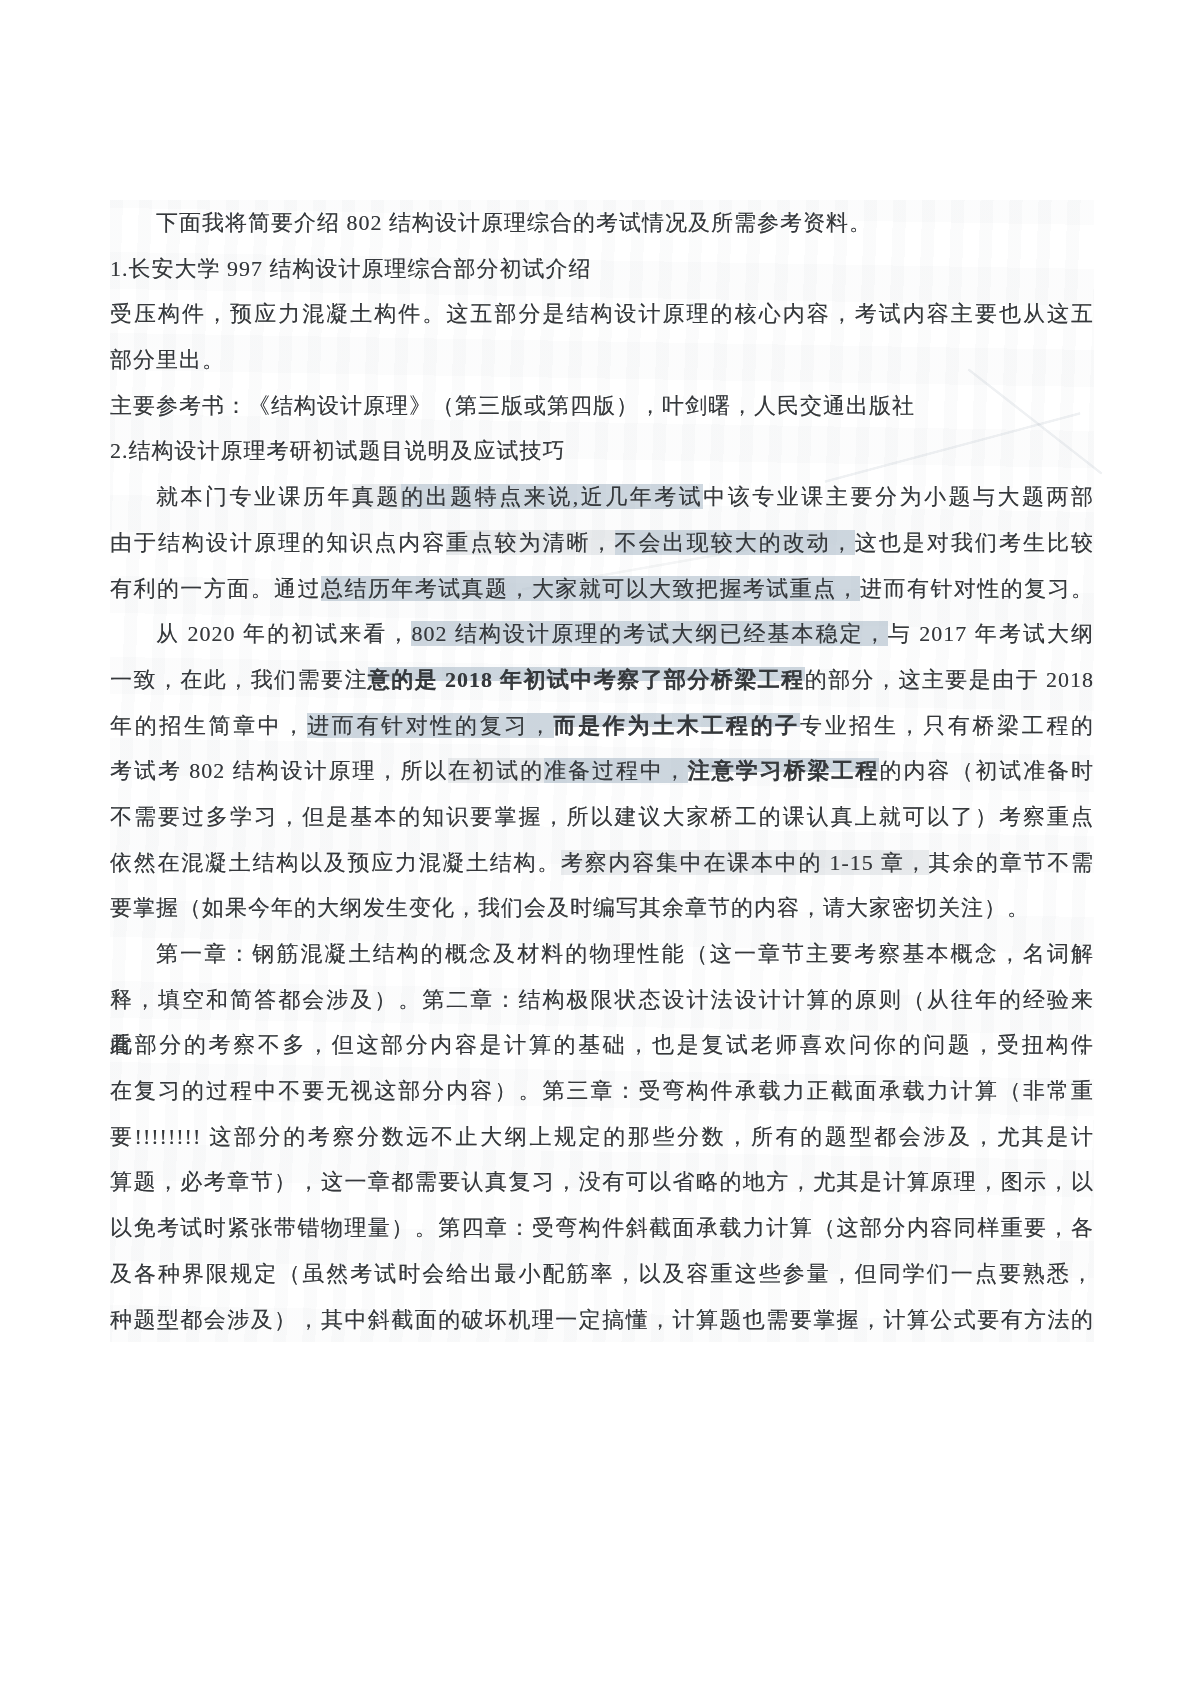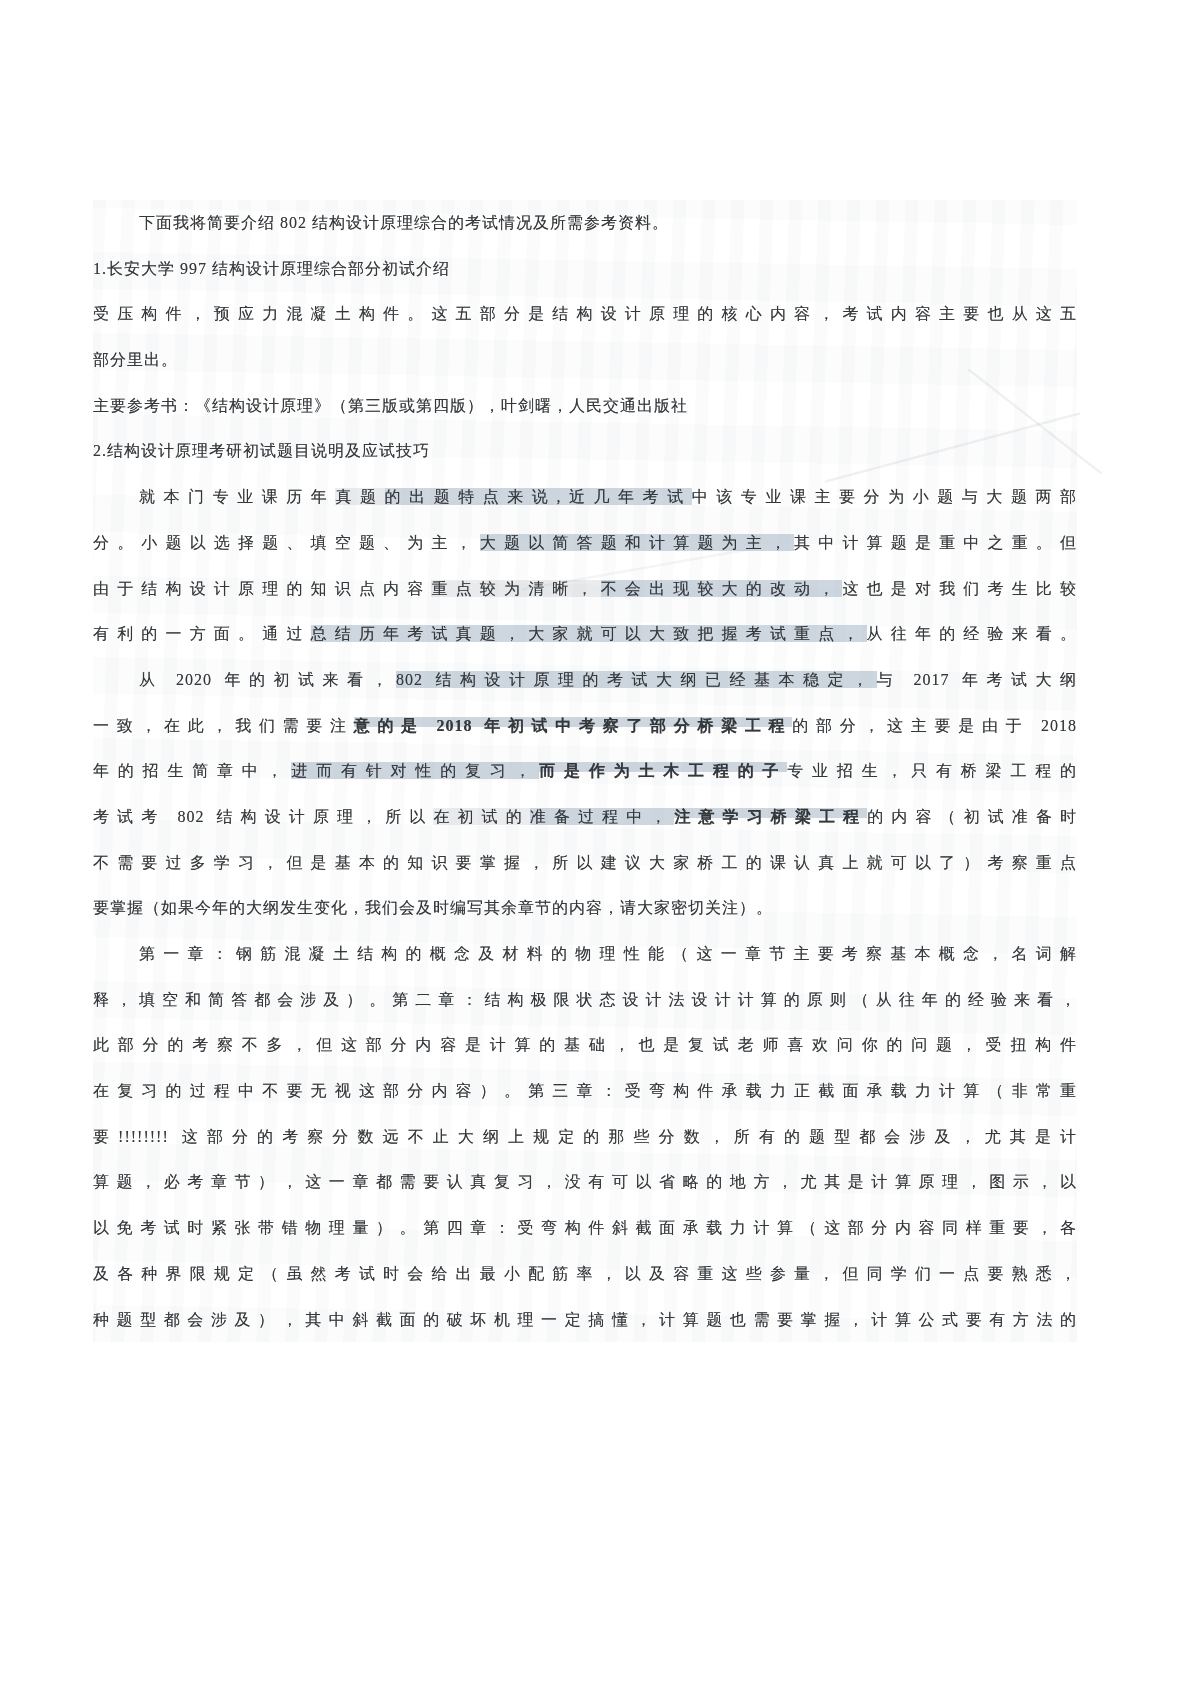--- a/index.html
+++ b/index.html
@@ -12,25 +12,25 @@
   }
   .page {
     position: relative;
     width: 1190px;
     height: 1683px;
     background: #ffffff;
     overflow: hidden;
   }
   .doc-body {
     position: absolute;
-    left: 93px;
+    left: 110px;
     top: 200px;
     width: 984px;
     color: #35383b;
-    font-size: 16px;
+    font-size: 22px;
     letter-spacing: 1px;
     
     background-image:
       repeating-linear-gradient(92deg, rgba(170,178,186,0.05) 0 13px, rgba(255,255,255,0) 13px 29px),
       repeating-linear-gradient(1deg, rgba(170,178,186,0.04) 0 37px, rgba(255,255,255,0) 37px 81px);
   }
   .line {
     line-height: 45.7px;
     height: 45.7px;
     white-space: nowrap;
@@ -65,28 +65,28 @@
   <div class="wm wm2"></div>
   <div class="wm wm3"></div>
   <div class="doc-body" style="color: rgb(53, 56, 59);">
       <div class="line indent"><span>下面我将简要介绍 802 结构设计原理综合的考试情况及所需参考资料。</span></div>
       <div class="line"><span>1.长安大学 997 结构设计原理综合部分初试介绍</span></div>
       <div class="line just"><span>受压构件，预应力混凝土构件。这五部分是结构设计原理的核心内容，考试内容主要也从这五</span></div>
       <div class="line"><span>部分里出。</span></div>
       <div class="line"><span>主要参考书：《结构设计原理》（第三版或第四版），叶剑曙，人民交通出版社</span></div>
       <div class="line"><span>2.结构设计原理考研初试题目说明及应试技巧</span></div>
       <div class="line indent just"><span>就本门专业课历年</span><span class="hl2">真题</span><span class="hl">的出题特点来说,近几年考试</span><span>中该专业课主要分为小题与大题两部</span></div>
-      <div class="line just"><span>分。小题以选择题、填空题、为主，</span><span class="hl">大题以简答题和计算题为主，</span><span>其中计算题是重中之重。但</span></div>
       <div class="line just"><span>由于结构设计原理的知识点内容</span><span class="hl2">重点较为清晰，</span><span class="hl">不会出现较大的改动，</span><span>这也是对我们考生比较</span></div>
-      <div class="line just"><span>有利的一方面。通过</span><span class="hl">总结历年考试真题，</span><span class="hl">大家就可以大致把握考试重点，</span><span>从往年的经验来看。</span></div>
+      <div class="line just"><span>有利的一方面。通过</span><span class="hl">总结历年考试真题，</span><span class="hl">大家就可以大致把握考试重点，</span><span>进而有针对性的复习。</span></div>
       <div class="line indent just"><span>从 2020 年的初试来看，</span><span class="hl">802 结构设计原理的考试大纲已经基本稳定，</span><span>与 2017 年考试大纲</span></div>
       <div class="line just"><span>一致，在此，我们需要注</span><span class="hlt">意的是 2018 年初试中考察了部分桥梁工程</span><span>的部分，这主要是由于 2018</span></div>
       <div class="line just"><span>年的招生简章中，</span><span class="hl">进而有针对性的复习，</span><span class="hlt">而是作为土木工程的子</span><span>专业招生，只有桥梁工程的</span></div>
       <div class="line just"><span>考试考 802 结构设计原理，所以</span><span class="hl2">在初试的</span><span class="hl">准备过程中，</span><span class="hlt">注意学习桥梁工程</span><span>的内容（初试准备时</span></div>
       <div class="line just"><span>不需要过多学习，但是基本的知识要掌握，所以建议大家桥工的课认真上就可以了）考察重点</span></div>
+      <div class="line just"><span>依然在混凝土结构以及预应力混凝土结构。</span><span class="hl2">考察内容集中在课本中的 1-15 章，</span><span>其余的章节不需</span></div>
       <div class="line"><span>要掌握（如果今年的大纲发生变化，我们会及时编写其余章节的内容，请大家密切关注）。</span></div>
       <div class="line indent just"><span>第一章：钢筋混凝土结构的概念及材料的物理性能（这一章节主要考察基本概念，名词解</span></div>
       <div class="line just"><span>释，填空和简答都会涉及）。第二章：结构极限状态设计法设计计算的原则（从往年的经验来看，</span></div>
       <div class="line just"><span>此部分的考察不多，但这部分内容是计算的基础，也是复试老师喜欢问你的问题，受扭构件</span></div>
       <div class="line just"><span>在复习的过程中不要无视这部分内容）。第三章：受弯构件承载力正截面承载力计算（非常重</span></div>
       <div class="line just"><span>要!!!!!!!! 这部分的考察分数远不止大纲上规定的那些分数，所有的题型都会涉及，尤其是计</span></div>
       <div class="line just"><span>算题，必考章节），这一章都需要认真复习，没有可以省略的地方，尤其是计算原理，图示，以</span></div>
       <div class="line just"><span>以免考试时紧张带错物理量）。第四章：受弯构件斜截面承载力计算（这部分内容同样重要，各</span></div>
       <div class="line just"><span>及各种界限规定（虽然考试时会给出最小配筋率，以及容重这些参量，但同学们一点要熟悉，</span></div>
       <div class="line just"><span>种题型都会涉及），其中斜截面的破坏机理一定搞懂，计算题也需要掌握，计算公式要有方法的</span></div>

